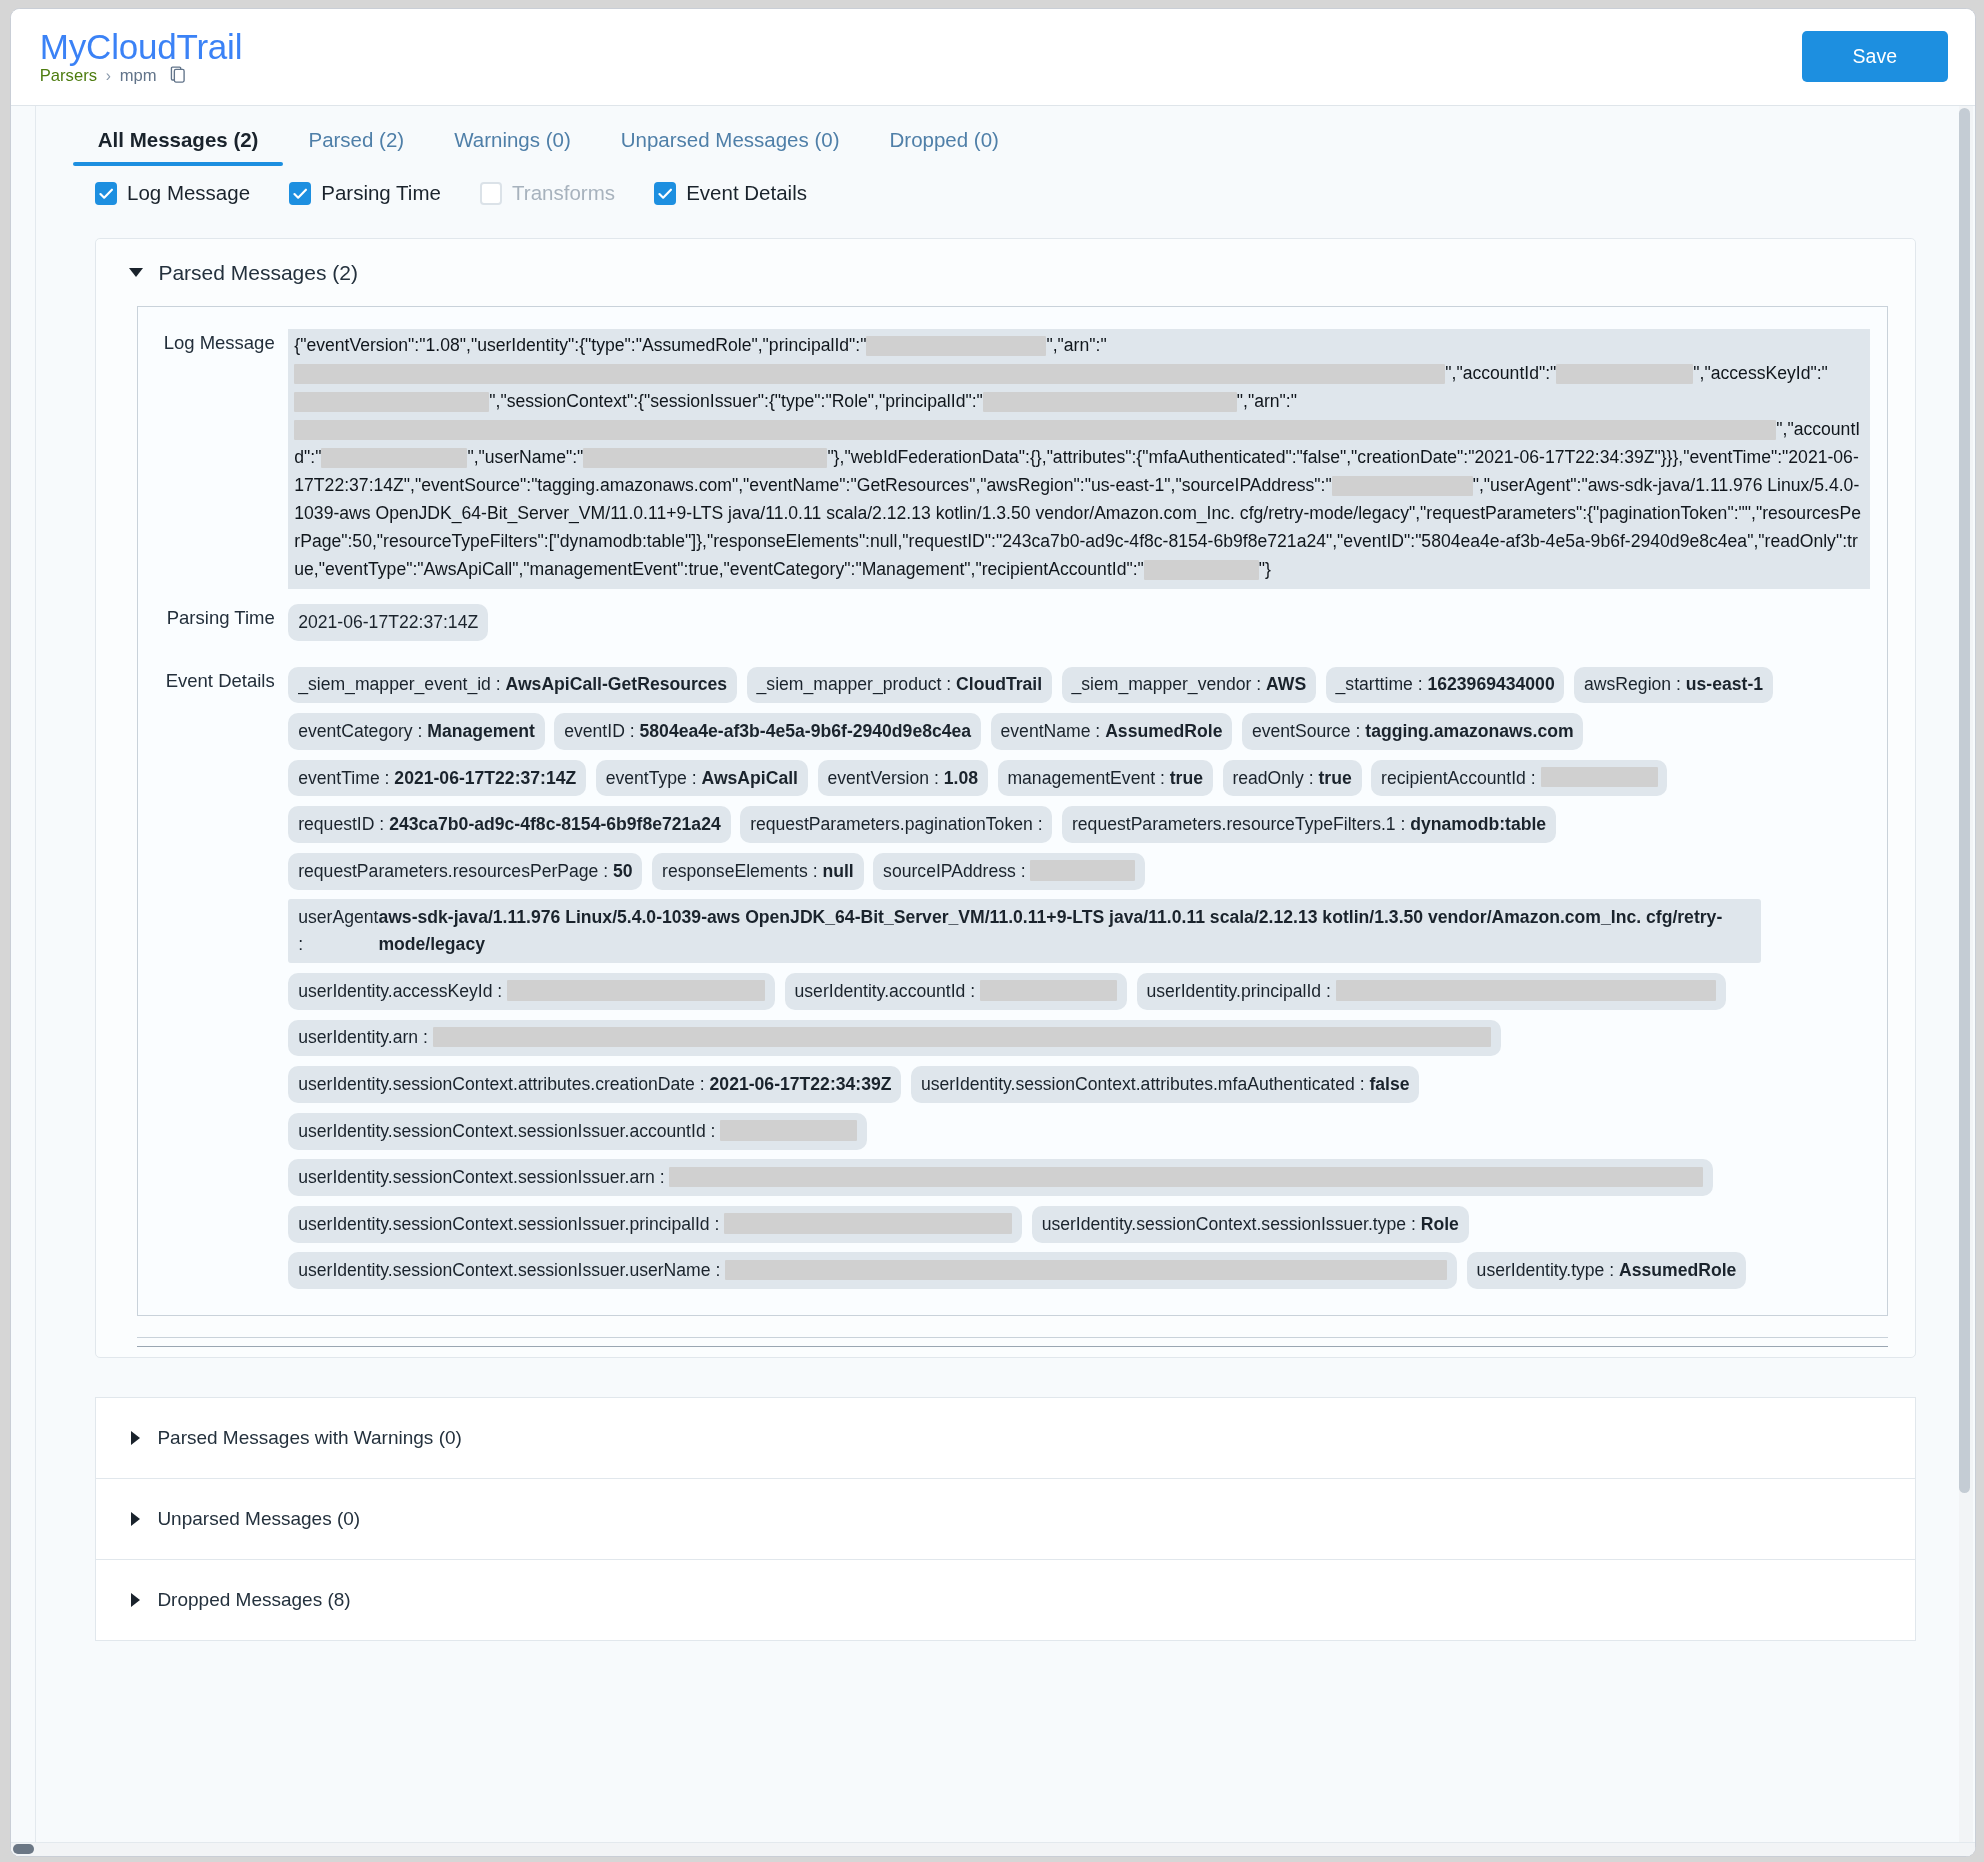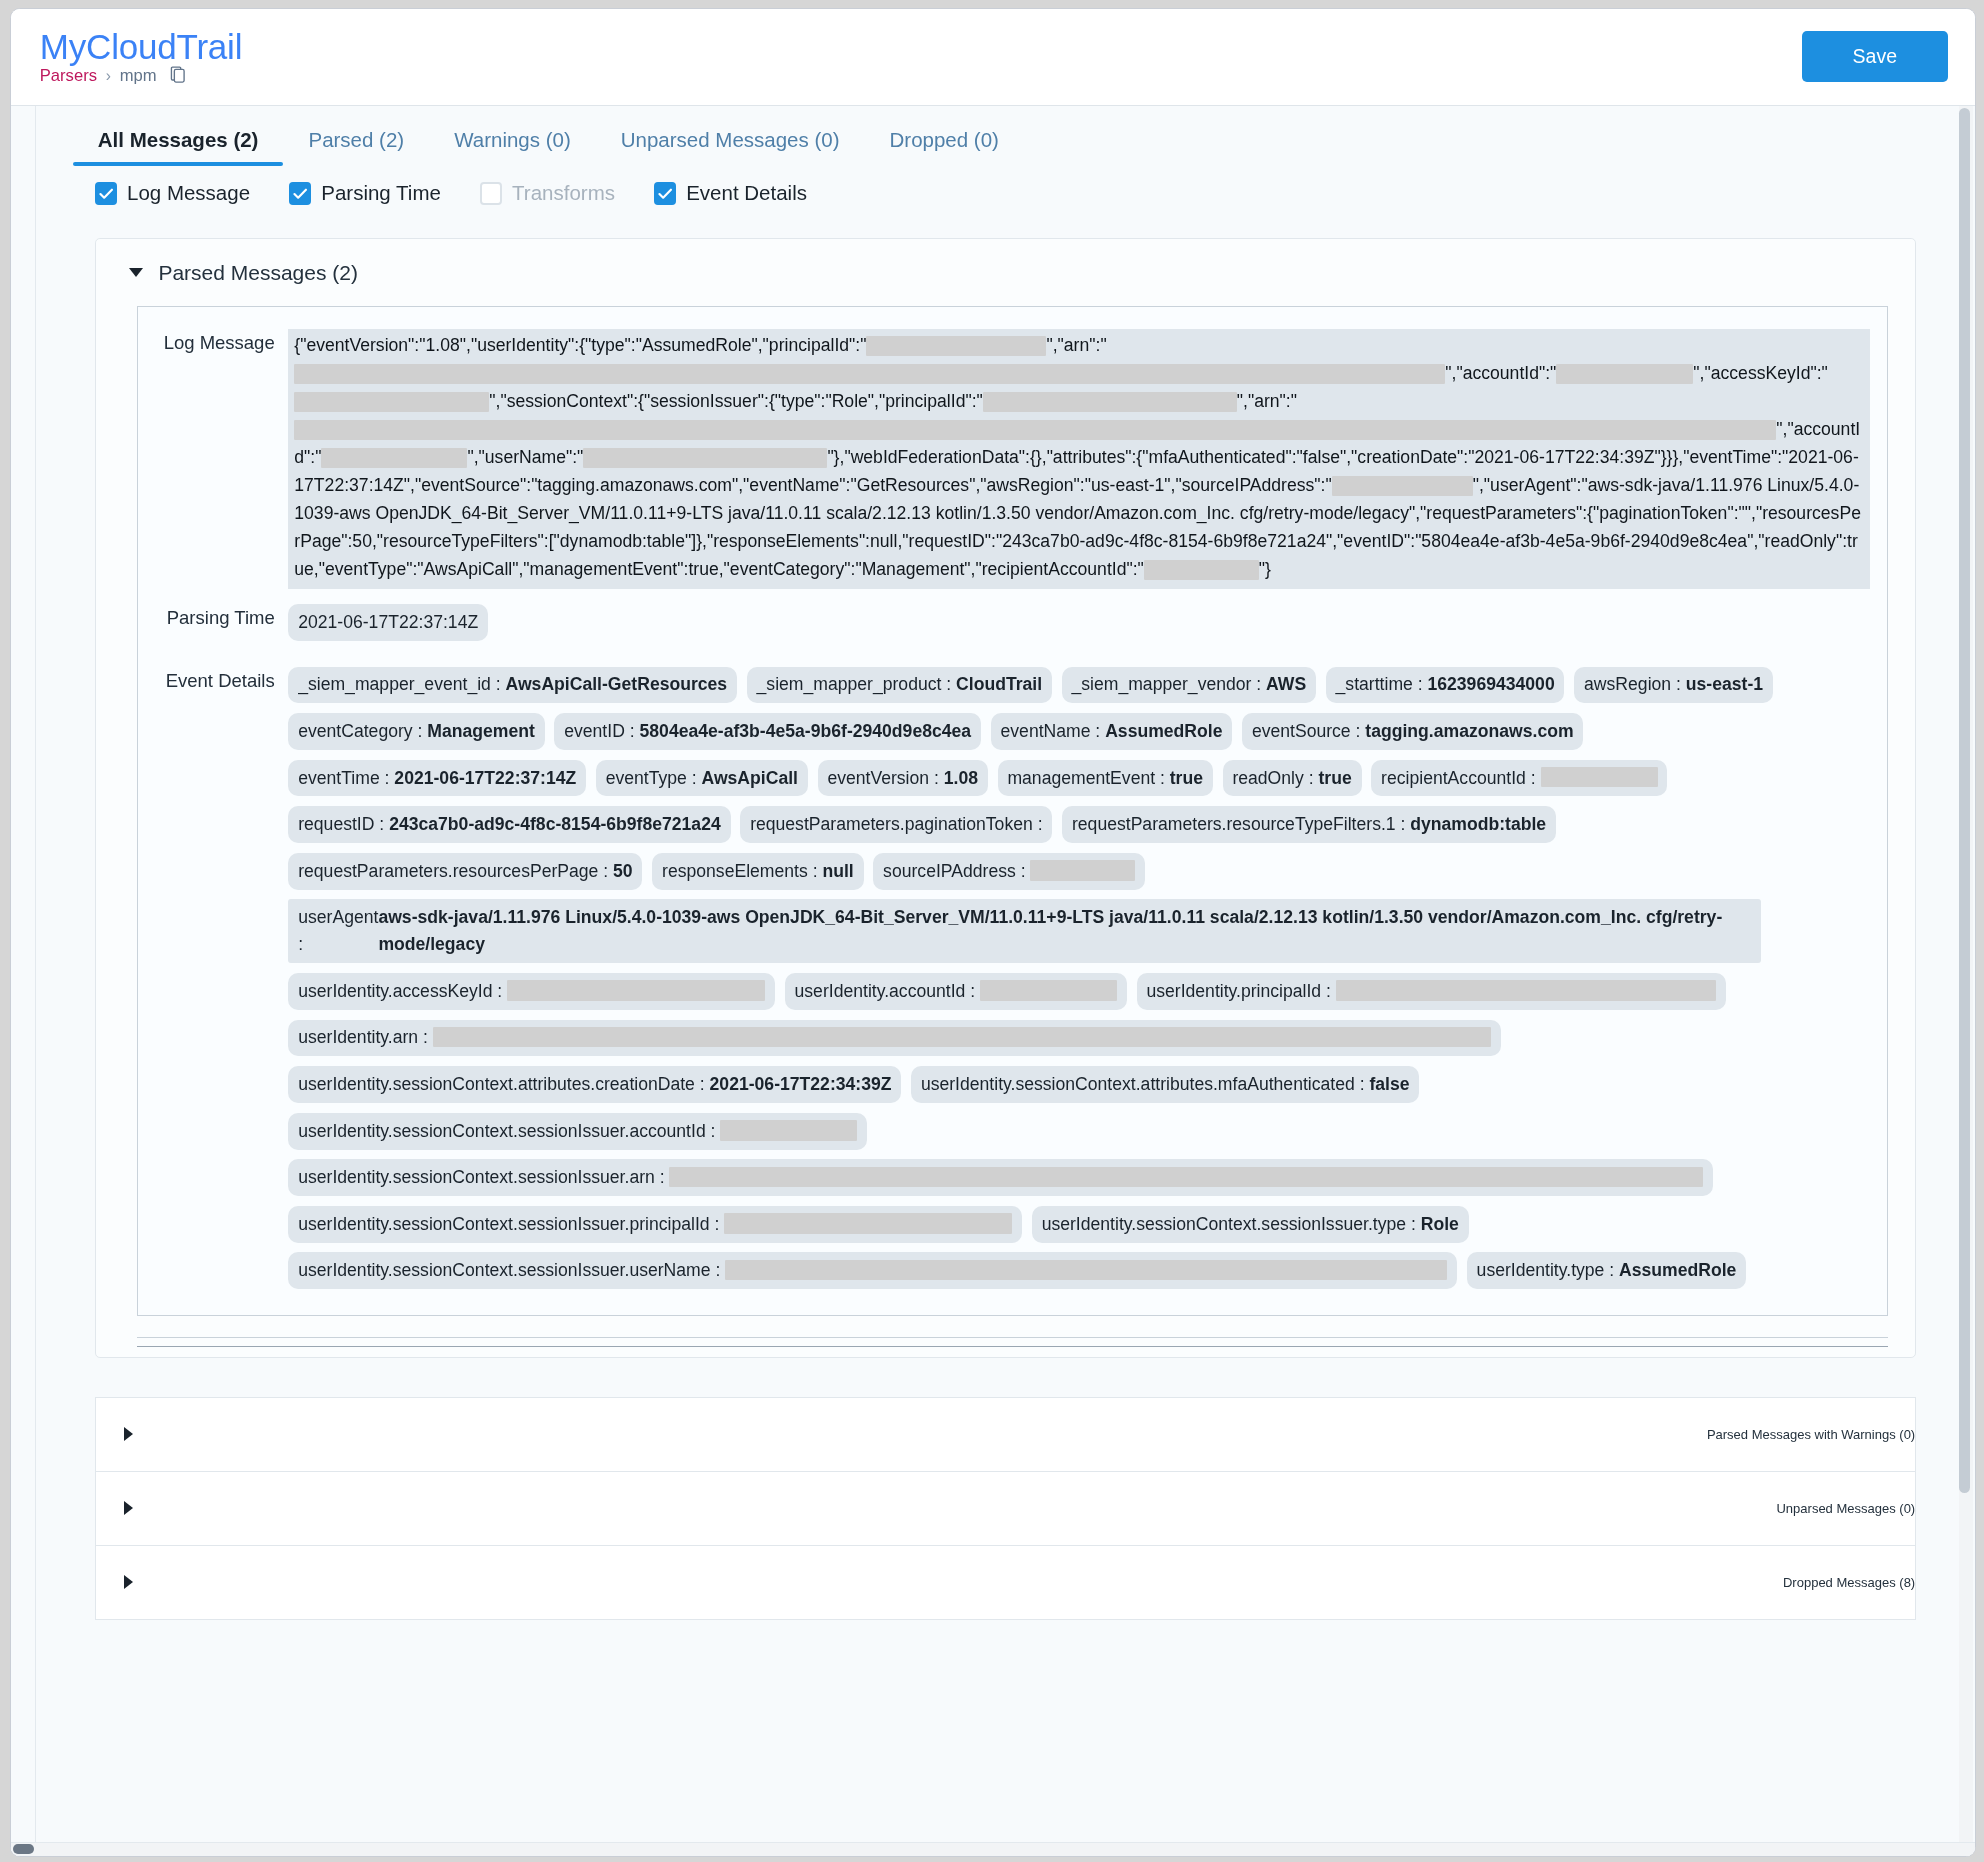--- a/index.html
+++ b/index.html
@@ -26,21 +26,21 @@
     display:flex; align-items:center; justify-content:space-between;
     padding:0 27px 0 29px;
     position:relative; z-index:5;
   }
   .header-left { display:flex; flex-direction:column; justify-content:center; gap:1px; }
   .app-title {
     font-size:35px; color:#3b82f6; line-height:37px;
     letter-spacing:-0.2px; font-weight:400;
   }
   .breadcrumb { display:flex; align-items:center; gap:8.8px; font-size:16.6px; color:#62748a; }
-  .crumb-link { color:#be185d; cursor:pointer; }
+  .crumb-link { color:#4d7c0f; cursor:pointer; }
   .crumb-sep { color:#8a99ab; font-size:15.6px; }
   .crumb-current { color:#62748a; }
   .copy-icon { display:inline-flex; align-items:center; margin-left:3.9px; cursor:pointer; }
   .save-button {
     background:#1d8fe0; color:#fff; border:none; border-radius:4.9px;
     font-size:19.5px; font-family:"Liberation Sans", sans-serif;
     padding:0 25px; height:51px; min-width:146px; cursor:pointer;
   }
   
   .content {
@@ -124,21 +124,21 @@
   .ua-val { font-weight:700; flex:1 1 auto; }
   .hscroll {
     margin:0 27px 9.8px 41px; height:9.8px; background:#fbfdfe;
     border-top:1px solid #c9d2da; border-bottom:1px solid #9aa6b2;
   }
   
   .accordion { margin:39px 0 0 59px; margin-right:41px; }
   .acc-item {
     border:1px solid #e1e7ec; border-bottom:none; background:#ffffff;
     display:flex; align-items:center; gap:17.6px;
-    padding:29px 0 29px 28px; font-size:13px; color:#24313d; cursor:pointer;justify-content:space-between;
+    padding:29px 0 29px 35px; font-size:19px; color:#24313d; cursor:pointer;
   }
   .acc-item:last-child { border-bottom:1px solid #e1e7ec; }
   
   .vscroll-track {
     position:absolute; right:2px; top:0; width:13.7px; bottom:0; background:#f2f4f6;
   }
   .vscroll-thumb {
     position:absolute; right:2.9px; top:2px; width:10.7px; height:1385px;
     background:#c4ccd4; border-radius:5.9px;
   }

